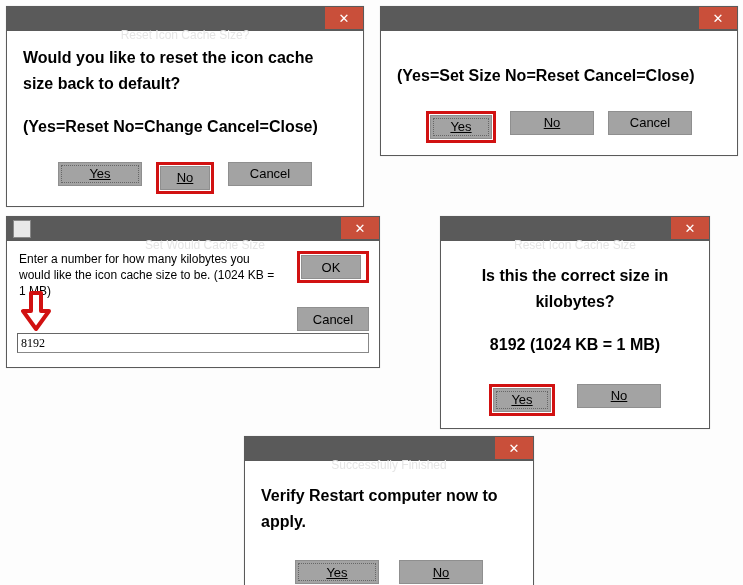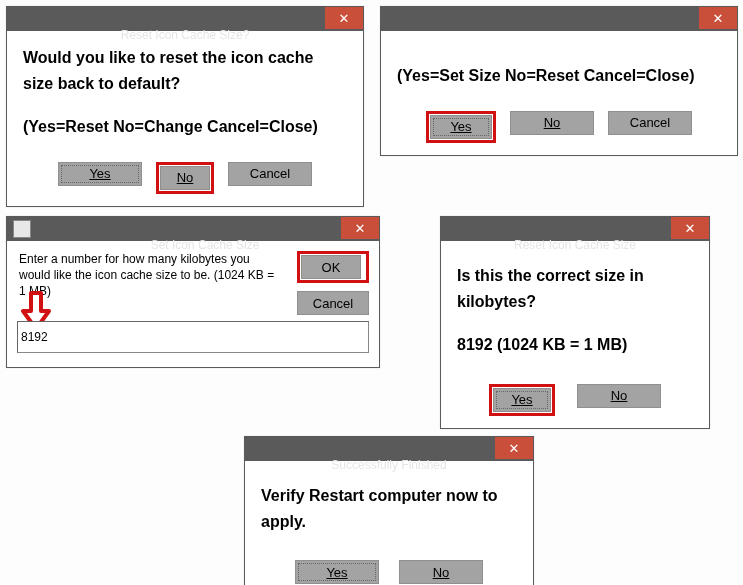--- a/index.html
+++ b/index.html
@@ -99,36 +99,37 @@
   .hl .btn { min-width: 48px; }
   .u { text-decoration: underline; }
   .arrow {
     position: absolute;
     width: 30px;
     height: 40px;
   }
   .arrow svg { width: 100%; height: 100%; }
   input.sunken {
     width: 100%;
-    height: 32px;
+    height: 20px;
     border: 1px solid #888;
     border-top-color: #666;
     border-left-color: #666;
     background: #fff;
     font-size: 12px;
     padding: 1px 3px;
     box-sizing: border-box;
+    font-family: Liberation Serif, serif;
   }
   .rightcol {
     position: absolute;
     right: 10px;
     top: 10px;
     display: flex;
     flex-direction: column;
-    gap: 8px;
+    gap: 24px;
   }
   .rightcol .btn { min-width: 70px; }
 </style>
 </head>
 <body>
 
 <div class="dialog" style="left:6px; top:6px; width:356px;">
   <div class="titlebar">
     <span class="title">Reset Icon Cache Size?</span>
     <div class="close">
@@ -174,21 +175,21 @@
       </div>
     <div class="btn">
         <span>Cancel</span>
       </div>
   </div>
 </div>
 
 <div class="dialog" style="left:6px; top:216px; width:372px; height:150px;">
   <div class="titlebar">
     <div class="sysicon"></div>
-    <span class="title">Set Icon Cache Size</span>
+    <span class="title">Set Would Cache Size</span>
     <div class="close">
         <span>✕</span>
       </div>
   </div>
   <div style="position:relative; height:122px;">
     <div style="position:absolute; left:12px; top:10px; width:260px; font-size:12px; line-height:1.35;">Enter a number for how many kilobytes you would like the icon cache size to be. (1024 KB = 1 MB)</div>
     <div class="rightcol">
       <span class="hl">
         <div class="btn" style="min-width:58px;">
             <span>OK</span>
@@ -209,21 +210,21 @@
   </div>
 </div>
 
 <div class="dialog" style="left:440px; top:216px; width:268px;">
   <div class="titlebar">
     <span class="title">Reset Icon Cache Size</span>
     <div class="close">
         <span>✕</span>
       </div>
   </div>
-  <div class="body" style="padding-top:22px; padding-bottom:6px;">
+  <div class="body" style="padding-top:22px; padding-bottom:6px;text-align:center;">
     <div class="msg">Is this the correct size in kilobytes?</div>
     <div class="msg" style="margin-top:18px;">8192   (1024 KB = 1 MB)</div>
   </div>
   <div class="btnrow" style="gap:22px; padding-top:14px;">
     <span class="hl">
       <div class="btn default" style="min-width:56px;">
           <span class="u">Yes</span>
         </div>
     </span>
     <div class="btn">

